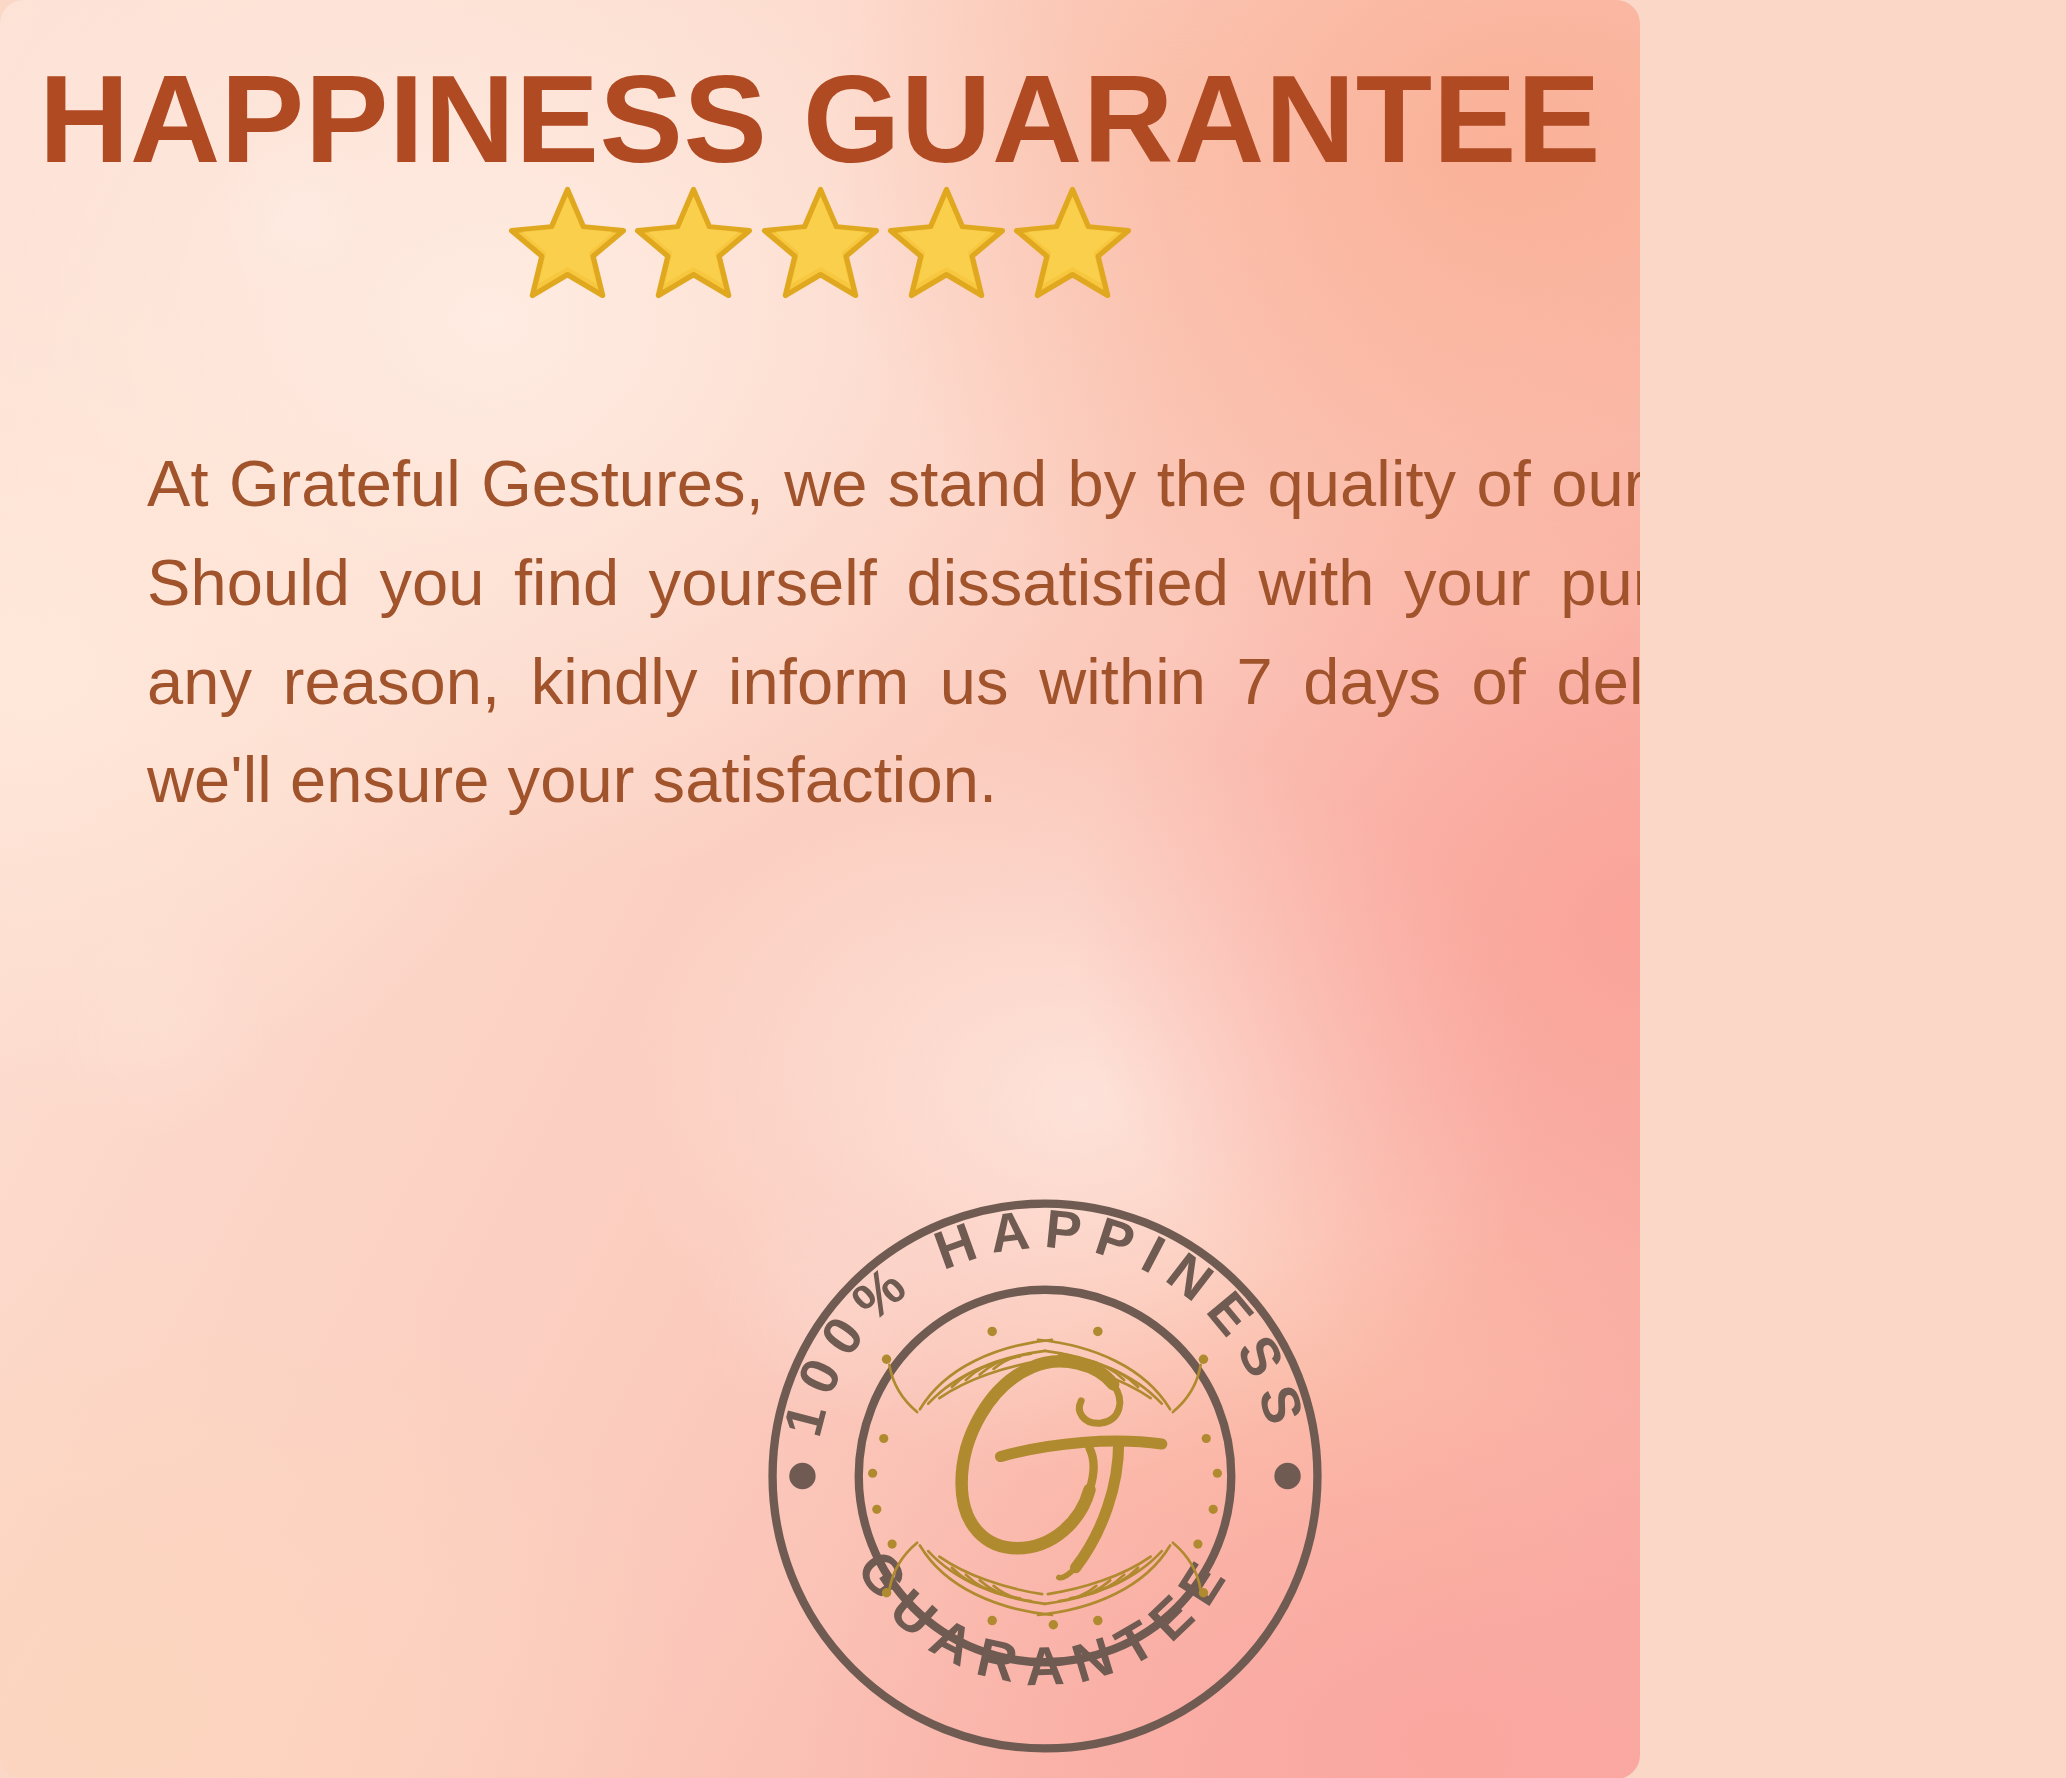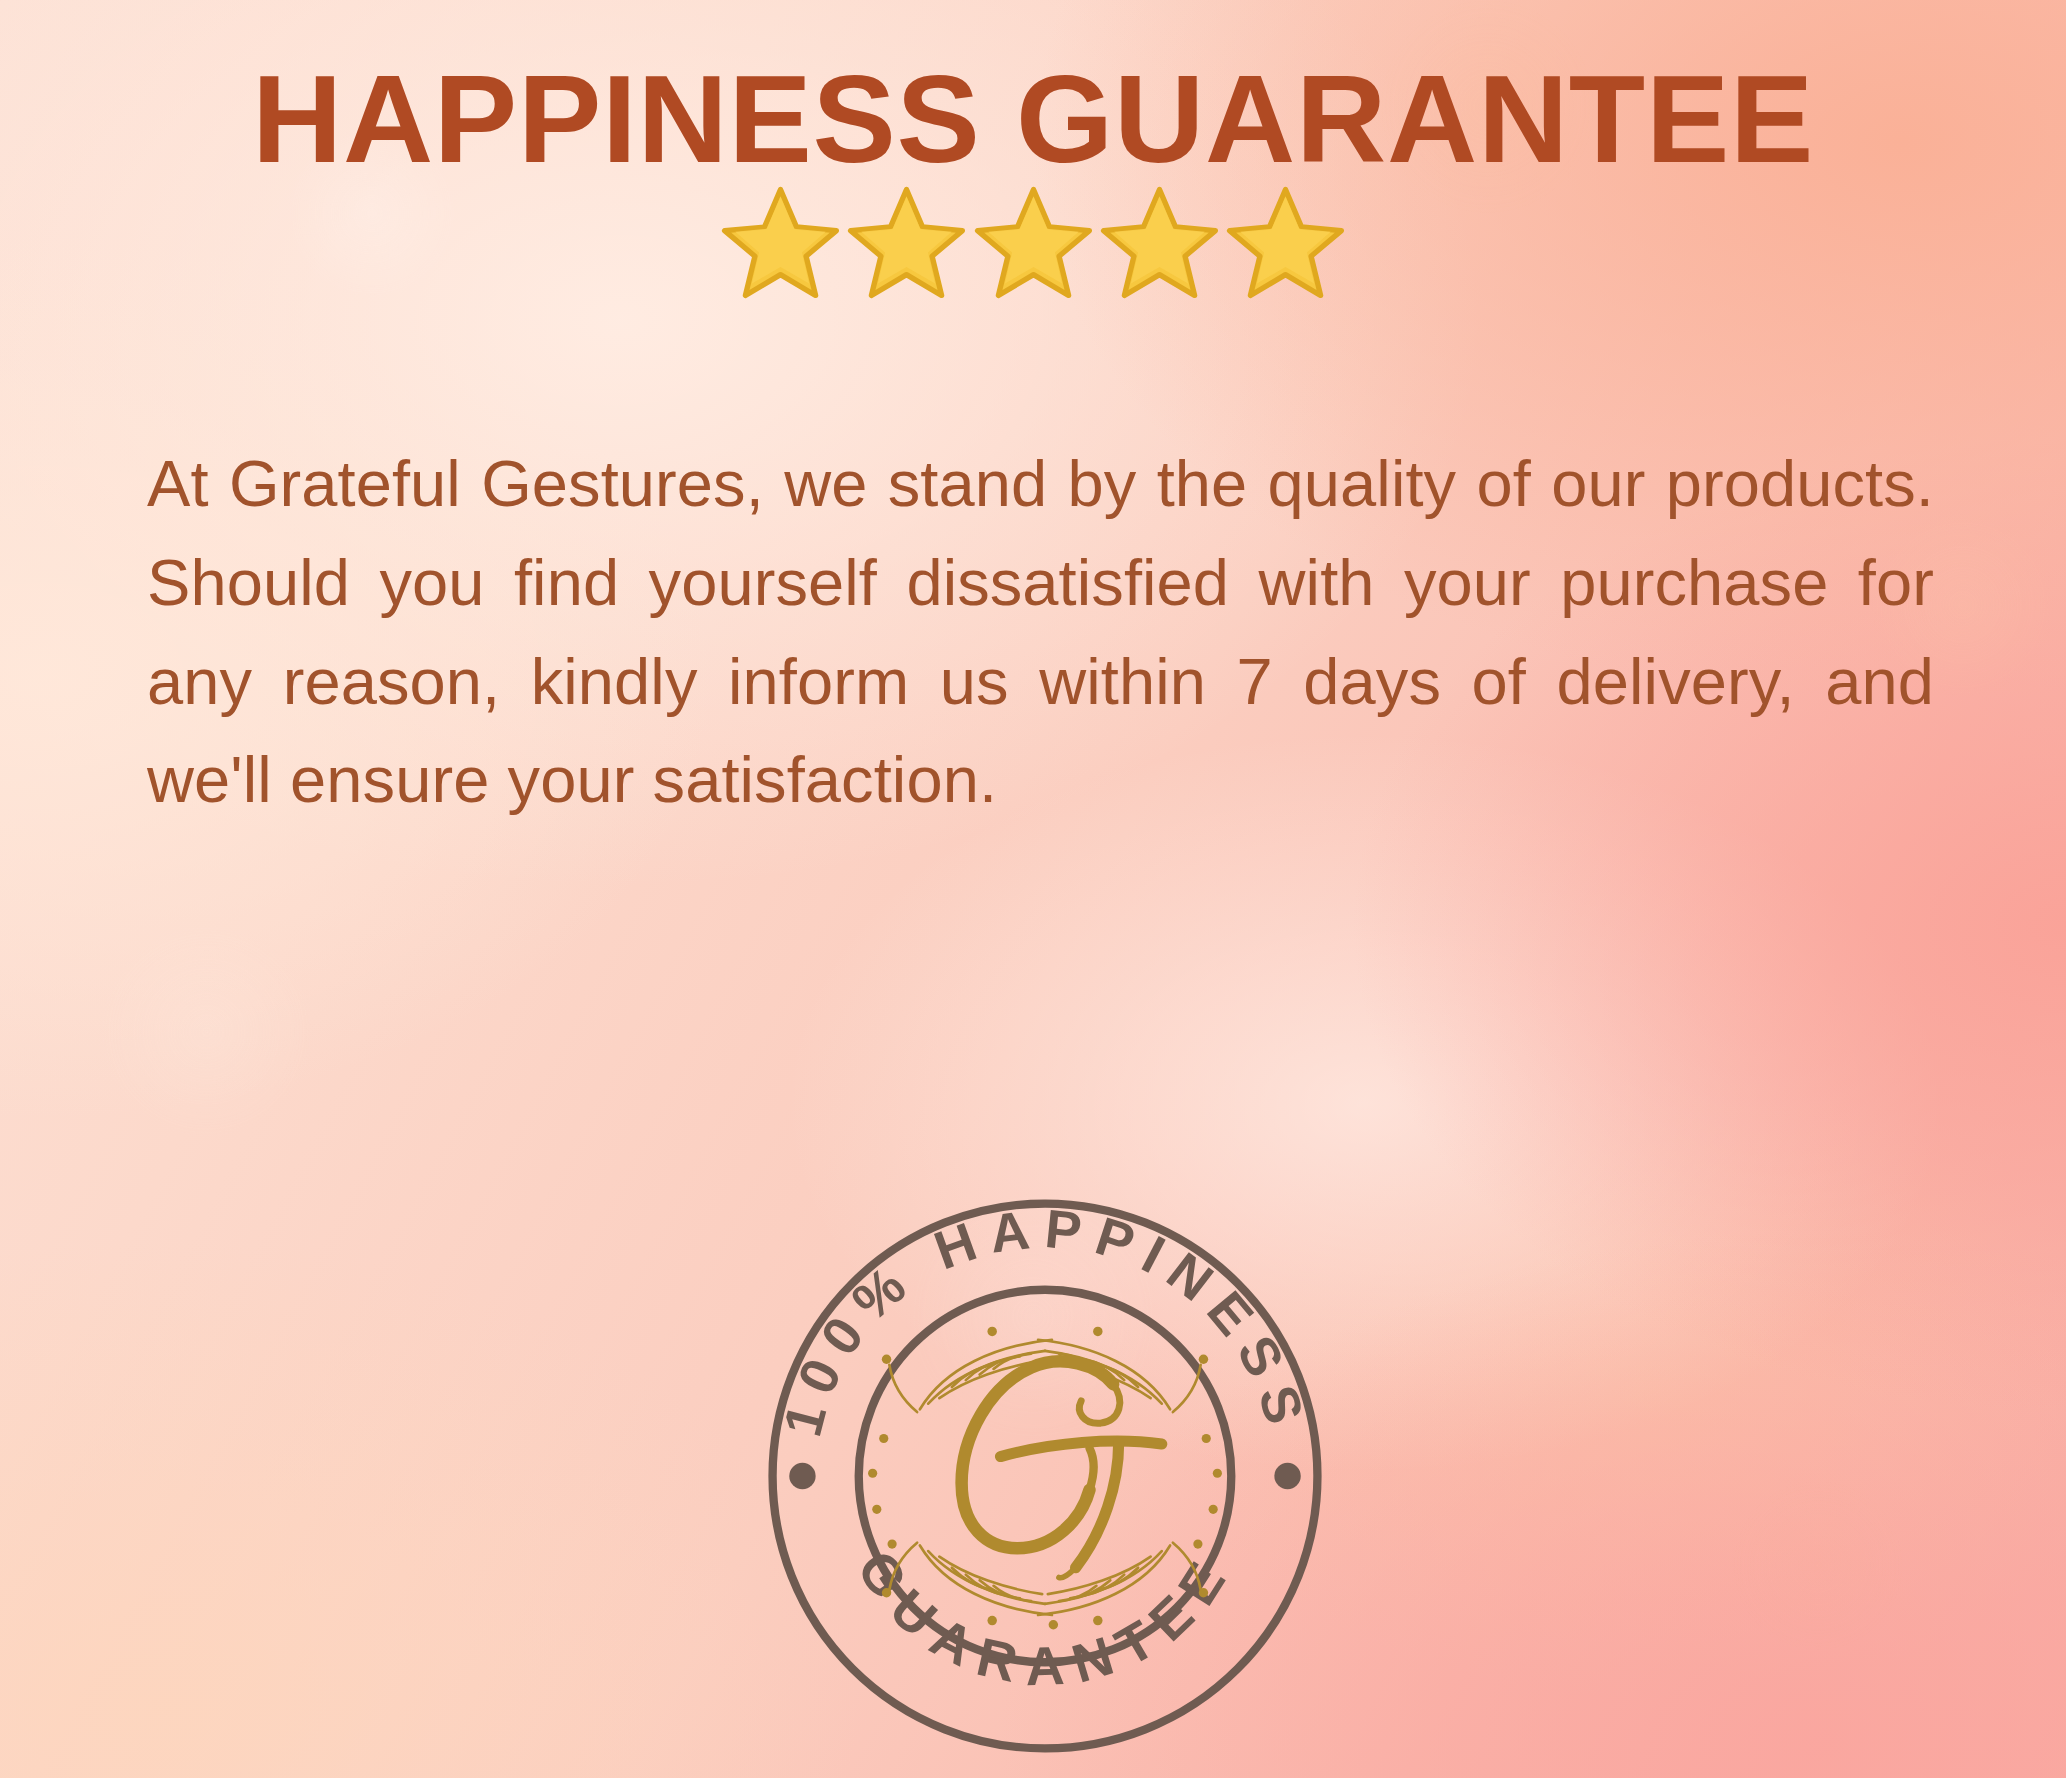--- a/index.html
+++ b/index.html
@@ -9,35 +9,36 @@
   body {
     width: 2066px;
     height: 1779px;
     overflow: hidden;
     font-family: "Liberation Sans", sans-serif;
     background: #fbd7c8;
   }
 
   #poster {
     position: relative;
-    width: 2066px;
+    width: 1640px;
     height: 1779px;
     overflow: hidden;
     
     background-color: #fbcdbc;
     background-image:
       radial-gradient(ellipse 60% 45% at 92% 8%,  rgba(250,176,150,0.95) 0%, rgba(250,176,150,0.0) 70%),
       radial-gradient(ellipse 48% 38% at 100% 52%, rgba(250,160,150,0.85) 0%, rgba(250,160,150,0.0) 72%),
       radial-gradient(ellipse 55% 40% at 88% 98%, rgba(250,165,158,0.85) 0%, rgba(250,165,158,0.0) 72%),
       radial-gradient(ellipse 45% 35% at 8% 96%,  rgba(253,214,190,0.9)  0%, rgba(253,214,190,0.0) 75%),
       radial-gradient(ellipse 42% 32% at 2% 38%,  rgba(255,232,218,0.95) 0%, rgba(255,232,218,0.0) 78%),
       radial-gradient(ellipse 55% 42% at 30% 18%, rgba(255,236,226,0.98) 0%, rgba(255,236,226,0.0) 76%),
       radial-gradient(ellipse 35% 26% at 66% 62%, rgba(255,240,232,0.70) 0%, rgba(255,240,232,0.0) 80%),
       radial-gradient(ellipse 30% 22% at 80% 78%, rgba(252,200,168,0.55) 0%, rgba(252,200,168,0.0) 80%),
       linear-gradient(118deg, #fde2d6 0%, #fcd9cb 26%, #fbcdbf 52%, #fab8ad 78%, #f9aca4 100%);
+    border-radius: 24px;
   }
 
   
   #texture {
     position: absolute;
     inset: 0;
     pointer-events: none;
     opacity: 0.30;
     background-image:
       radial-gradient(circle 134px at 18% 12%, rgba(255,255,255,0.55), rgba(255,255,255,0) 65%),

